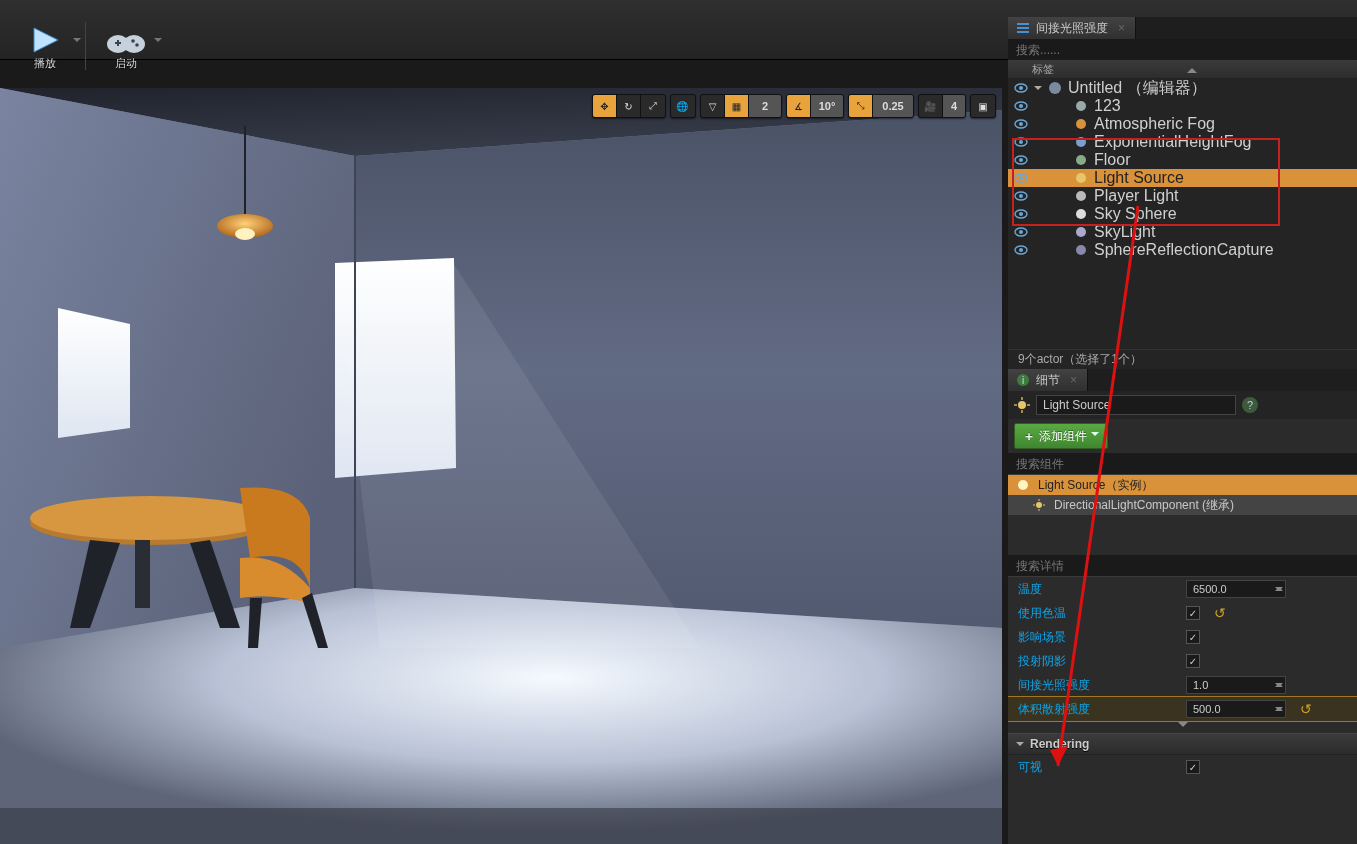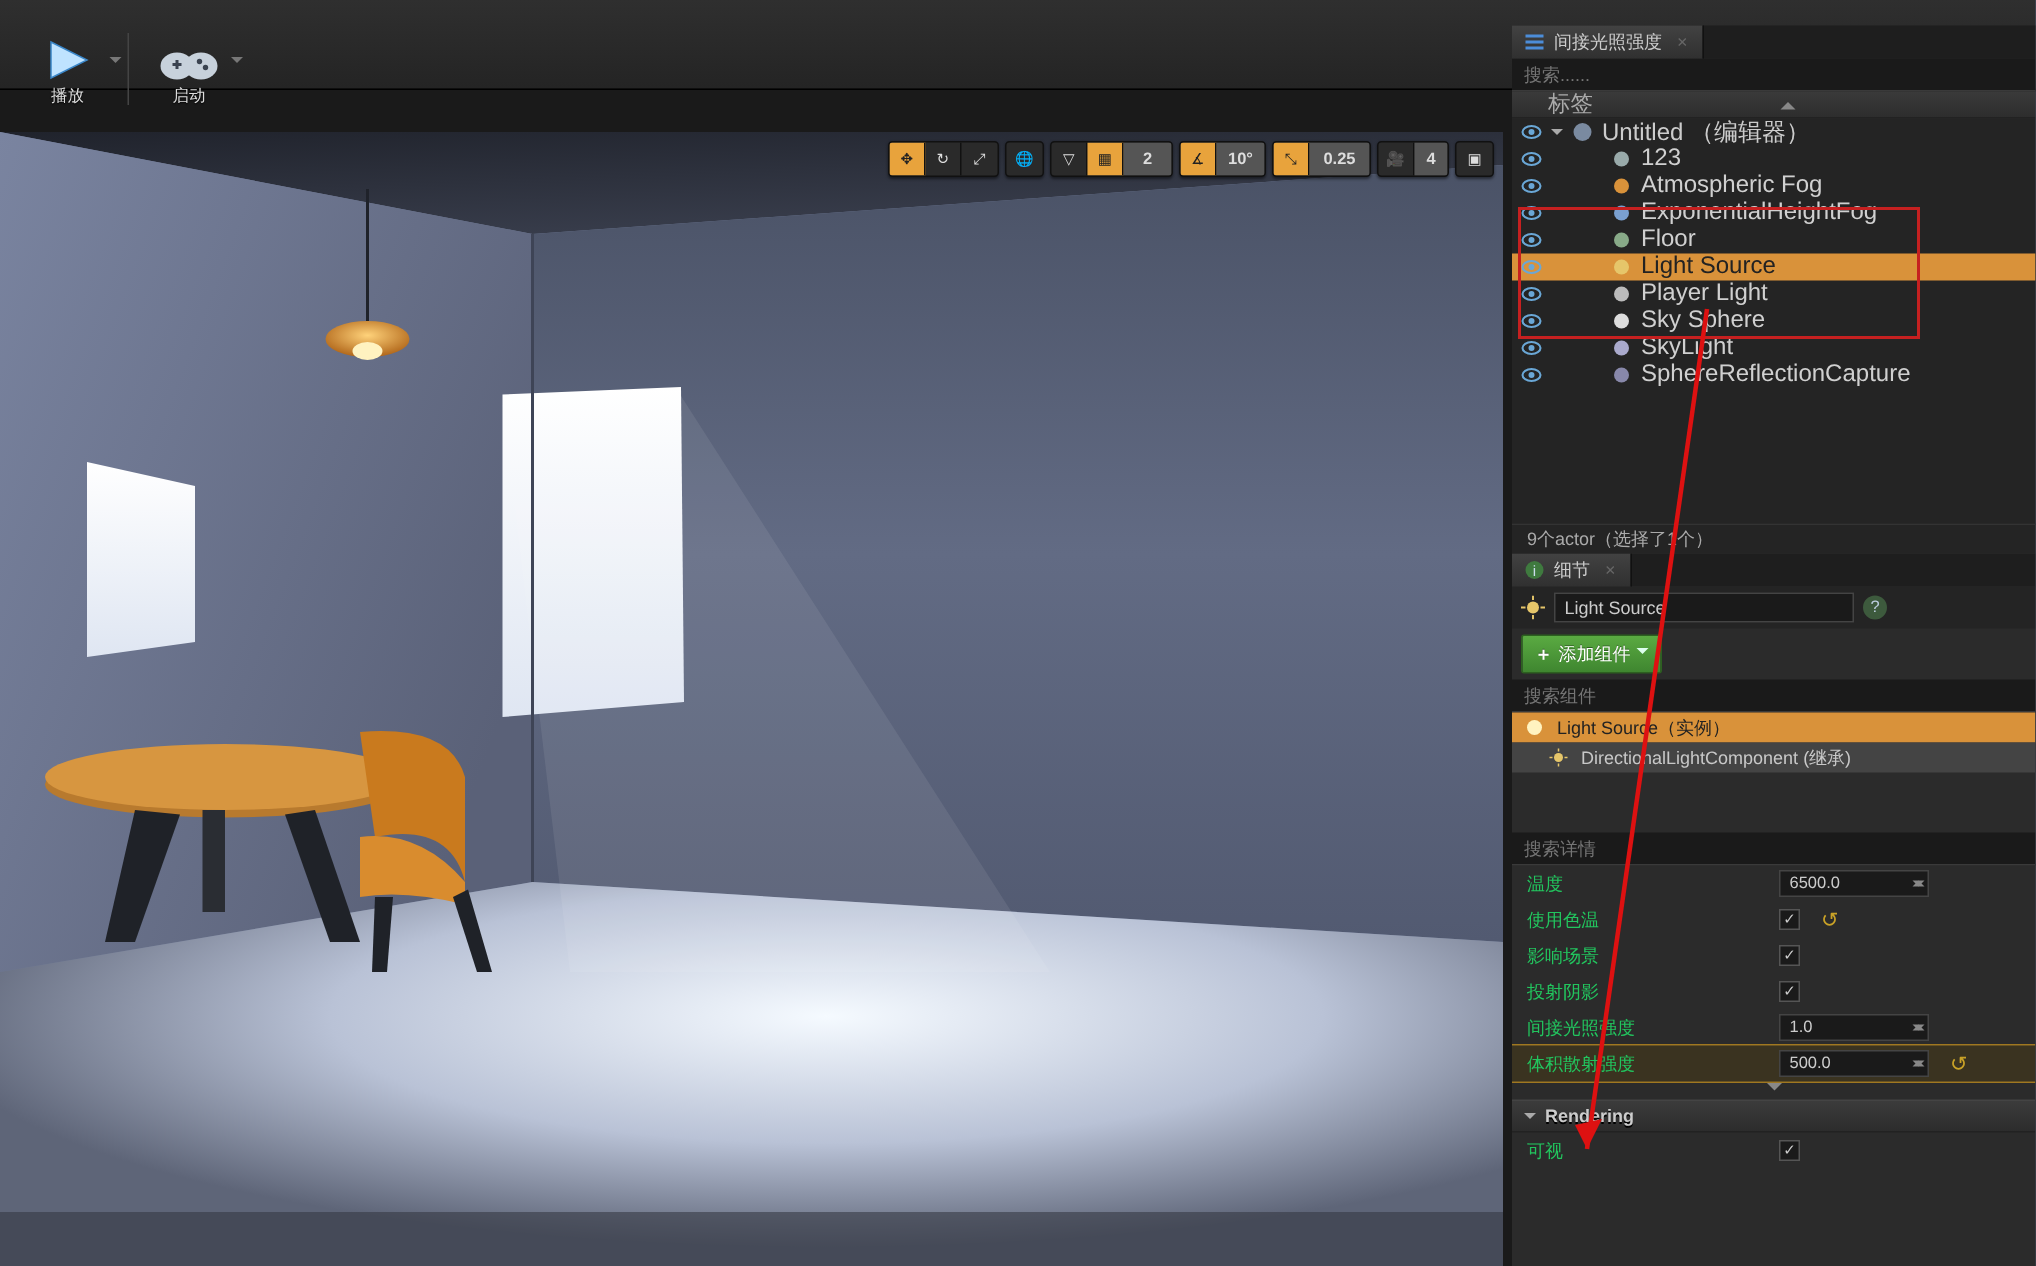--- a/index.html
+++ b/index.html
@@ -28,21 +28,21 @@
 
 
 .right-col { position: absolute; right: 0; top: 17px; width: 349px; bottom: 0; background: #2b2b2b; display: flex; flex-direction: column; }
 
 
 .panel-tab { height: 22px; display: flex; align-items: center; background: #1e1e1e; }
 .panel-tab .tab { background: linear-gradient(#424242,#303030); height: 22px; padding: 0 10px 0 8px; display: flex; align-items: center; gap: 6px; font-size: 12px; color: #ccc; border-right: 1px solid #111; position: relative;}
 .tab .closex { color: #666; font-size: 12px; margin-left: 4px; }
 .search { height: 22px; background: #1a1a1a; border-bottom: 1px solid #3a3a3a; }
 .search input { width: 100%; height: 100%; background: transparent; border: none; color: #aaa; padding: 0 8px; font-size: 12px; outline: none; }
-.hdr-row { height: 18px; background: linear-gradient(#3a3a3a,#2d2d2d); border-bottom: 1px solid #222; display: flex; align-items: center; padding-left: 24px; font-size: 15px; color: #aaa; position:relative;}
+.hdr-row { height: 18px; background: linear-gradient(#3a3a3a,#2d2d2d); border-bottom: 1px solid #222; display: flex; align-items: center; padding-left: 24px; font-size: 11px; color: #aaa; position:relative;}
 .hdr-row .sorter{ position:absolute; right:160px; top:2px; border:5px solid transparent; border-bottom-color:#888;}
 .tree { flex: 0 0 auto; background: #242424; }
 .tree-row { height: 18px; display: flex; align-items: center; gap: 6px; padding-left: 6px; cursor: pointer; }
 .tree-row .eye { width: 14px; height: 14px; }
 .tree-row .ind { display:inline-block; }
 .tree-row .tri { width: 0; height: 0; border: 4px solid transparent; border-left-color: #aaa; display:inline-block;}
 .tree-row .tri.open { border-left-color: transparent; border-top-color:#aaa; margin-top:4px;}
 .tree-row .ic { width: 14px; height: 14px; display:flex; align-items:center; justify-content:center;}
 .tree-row .nm { font-size: 16px; color: #d0d0d0; }
 .tree-row.root .nm { color:#ccc; }
@@ -57,21 +57,21 @@
 .details { flex:1; display:flex; flex-direction:column; background:#2b2b2b; overflow:hidden;}
 .obj-row { height:28px; display:flex; align-items:center; gap:6px; padding:0 6px; background:#242424;}
 .obj-row input { flex:0 0 200px; height:20px; background:#1a1a1a; border:1px solid #444; color:#ccc; padding:0 6px; font-size:12px;}
 .obj-row .help{width:16px;height:16px;border-radius:8px;background:#3d5a3d;display:flex;align-items:center;justify-content:center;color:#bcd;font-size:11px;}
 .add-comp { height:26px; margin:4px 6px; width:94px; background:linear-gradient(#5aaa42,#3f8630); border:1px solid #2d6020; border-radius:2px; display:flex; align-items:center; justify-content:center; gap:4px; font-size:12px; color:#fff; cursor:pointer; text-shadow:0 -1px 0 rgba(0,0,0,.4);}
 .comp-row{height:20px; display:flex; align-items:center; padding:0 8px; gap:8px; font-size:12px;}
 .comp-row.instance{ background:#d9923a; color:#222;}
 .comp-row.sub{ background:#444; padding-left:24px;}
 .prop-area{flex:1; overflow:hidden;}
 .prop-row{height:24px; display:flex; align-items:center; padding:0 10px; gap:8px;}
-.prop-row .lbl{flex:0 0 160px; font-size:12px; color:#22c55e;}
+.prop-row .lbl{flex:0 0 160px; font-size:12px; color:#0ea5e9;}
 .prop-row .valbox{flex:0 0 100px; height:18px; background:#1a1a1a; border:1px solid #444; display:flex; align-items:center; padding:0 6px; font-size:11px; color:#ccc; position:relative;}
 .prop-row .valbox .spin{position:absolute; right:2px; top:2px;border:4px solid transparent; border-bottom-color:#888;}
 .prop-row .valbox .spin2{position:absolute; right:2px; bottom:2px;border:4px solid transparent; border-top-color:#888;}
 .prop-row .chk{width:14px;height:14px; background:#1a1a1a; border:1px solid #555; display:flex;align-items:center;justify-content:center;}
 .prop-row .chk.on::after{content:"✓"; font-size:10px; color:#ccc;}
 .prop-row .revert{color:#c9a227; font-size:14px; margin-left:6px;}
 .prop-row.hl{ outline:1px solid #a07820; background:#3a3320;}
 .cat-hdr{height:22px; background:linear-gradient(#3b3b3b,#2c2c2c); border-top:1px solid #444; border-bottom:1px solid #222; display:flex; align-items:center; padding:0 8px; gap:6px; font-size:12px; font-weight:bold; color:#ccc; text-shadow:0 1px 0 #000;}
 .expander{border:4px solid transparent; border-top-color:#aaa; margin-top:4px;}
 .more-chevron{height:12px;display:flex;justify-content:center;align-items:center;}

